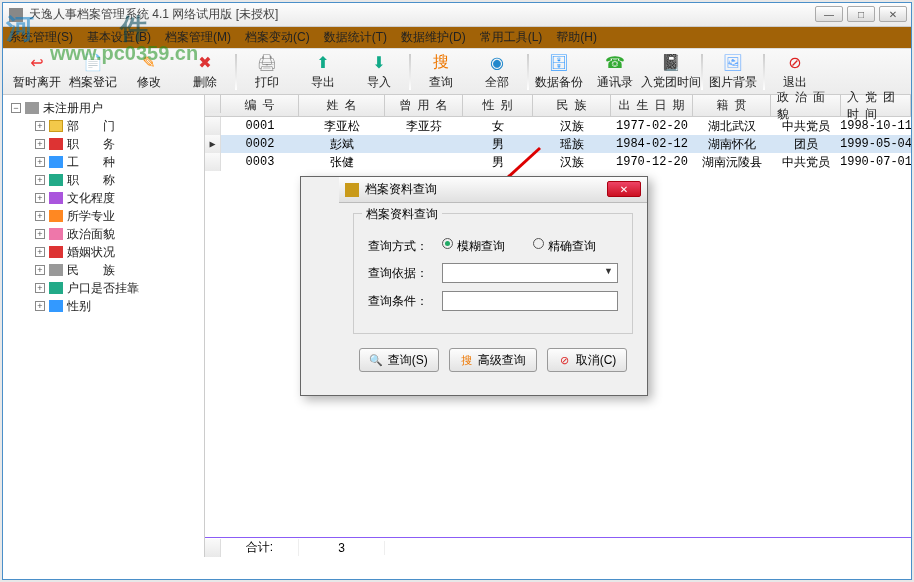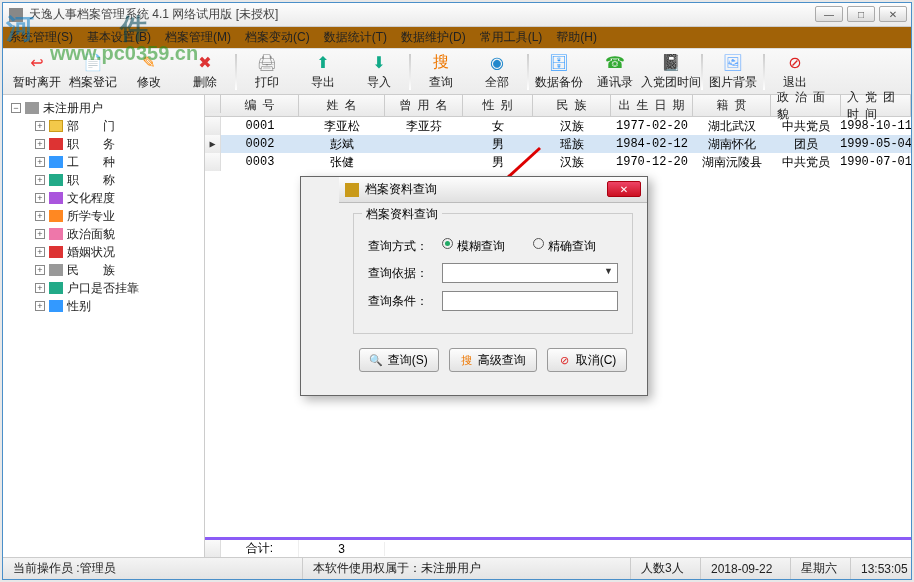--- a/index.html
+++ b/index.html
@@ -47,21 +47,21 @@
 .content { flex: 1; position: relative; background: #fff; }
 .grid { width: 100%; }
 .gridhead { display: flex; background: linear-gradient(#fafafa,#e9e9e9); border-bottom: 1px solid #ccc; height: 22px; }
 .gridhead div { border-right: 1px solid #ccc; display: flex; align-items: center; justify-content: center; color: #222; letter-spacing: 6px; padding-left: 6px; }
 .gridrow { display: flex; height: 18px; align-items: center; }
 .gridrow div { display: flex; justify-content: center; align-items: center; overflow: hidden; white-space: nowrap; font-family: Liberation Mono, monospace; }
 .gridrow.sel { background: #d5e5f5; }
 .rowmark { width: 16px; height: 18px; border-right: 1px solid #ddd; background: linear-gradient(#fafafa,#e9e9e9); color: #333; font-size: 10px; }
 .c1{width:78px}.c2{width:86px}.c3{width:78px}.c4{width:70px}.c5{width:78px}.c6{width:82px}.c7{width:78px}.c8{width:70px}.c9{width:70px}
 
-.footerrow { position: absolute; bottom: 0; left: 0; right: 0; height: 20px; border-top: 3px solid #8b5cf6; display: flex; align-items: center; background: #fff; }
+.footerrow { position: absolute; bottom: 0; left: 0; right: 0; height: 20px; border-top: 1px solid #8b5cf6; display: flex; align-items: center; background: #fff; }
 .footerrow .fc { border-right: 1px solid #eee; display: flex; justify-content: center; }
 
 .statusbar { position: absolute; left: 0; right: 0; bottom: 0; height: 22px; background: linear-gradient(#f4f4f4,#e4e4e4); border-top: 1px solid #ccc; display: flex; align-items: center; }
 .statusbar .sseg { padding: 0 10px; border-right: 1px solid #ccc; height: 100%; display: flex; align-items: center; color: #222; }
 
 .dialog { position: absolute; left: 300px; top: 176px; width: 348px; height: 220px; background: #f0f0f0; border: 1px solid #666; box-shadow: 4px 4px 10px rgba(0,0,0,0.3); padding-left: 38px; }
 .dlg-title { height: 26px; background: linear-gradient(#fdfdfd,#e0e0e0); border-bottom: 1px solid #bbb; display: flex; align-items: center; padding-left: 6px; position: relative; }
 .dlg-title .dico { width: 14px; height: 14px; background: #c99a1a; margin-right: 6px; }
 .dlg-close { position: absolute; right: 6px; top: 4px; width: 34px; height: 16px; background: linear-gradient(#e46,#c12); border: 1px solid #a01; border-radius: 2px; color: #fff; display: flex; align-items: center; justify-content: center; font-size: 10px; }
 .dlg-body { padding: 10px 14px; }
@@ -290,31 +290,20 @@
           </div>
       </div>
       <div class="footerrow">
         <div class="rowmark"></div>
         <div class="fc c1">合计:</div>
         <div class="fc c2">3</div>
       </div>
     </div>
   </div>
 
-  <div class="statusbar">
-    <div class="sseg" style="width:300px;justify-content:flex-start">
-      <span>当前操作员 : </span>
-      <span>管理员</span>
-    </div>
-    <div class="sseg" style="flex:1;justify-content:flex-start">本软件使用权属于：未注册用户</div>
-    <div class="sseg" style="width:70px">人数3人</div>
-    <div class="sseg" style="width:90px">2018-09-22</div>
-    <div class="sseg" style="width:60px">星期六</div>
-    <div class="sseg" style="width:60px;border:none">13:53:05</div>
-  </div>
 </div>
 
 <div class="watermark">
   <div class="wm1">河</div>
   <div class="wm1b">件</div>
   <div class="wm2">www.pc0359.cn</div>
 </div>
 
 <div class="arrow">
   <svg viewBox="0 0 120 100">

